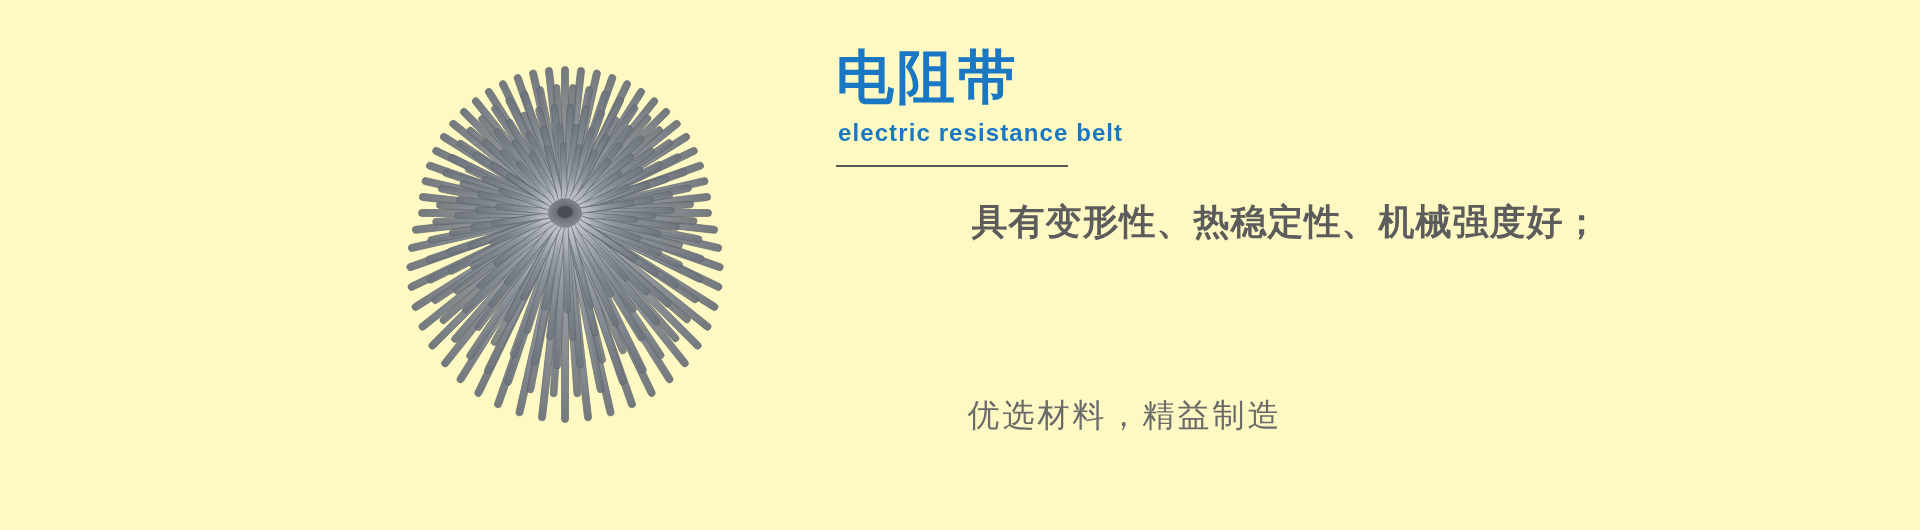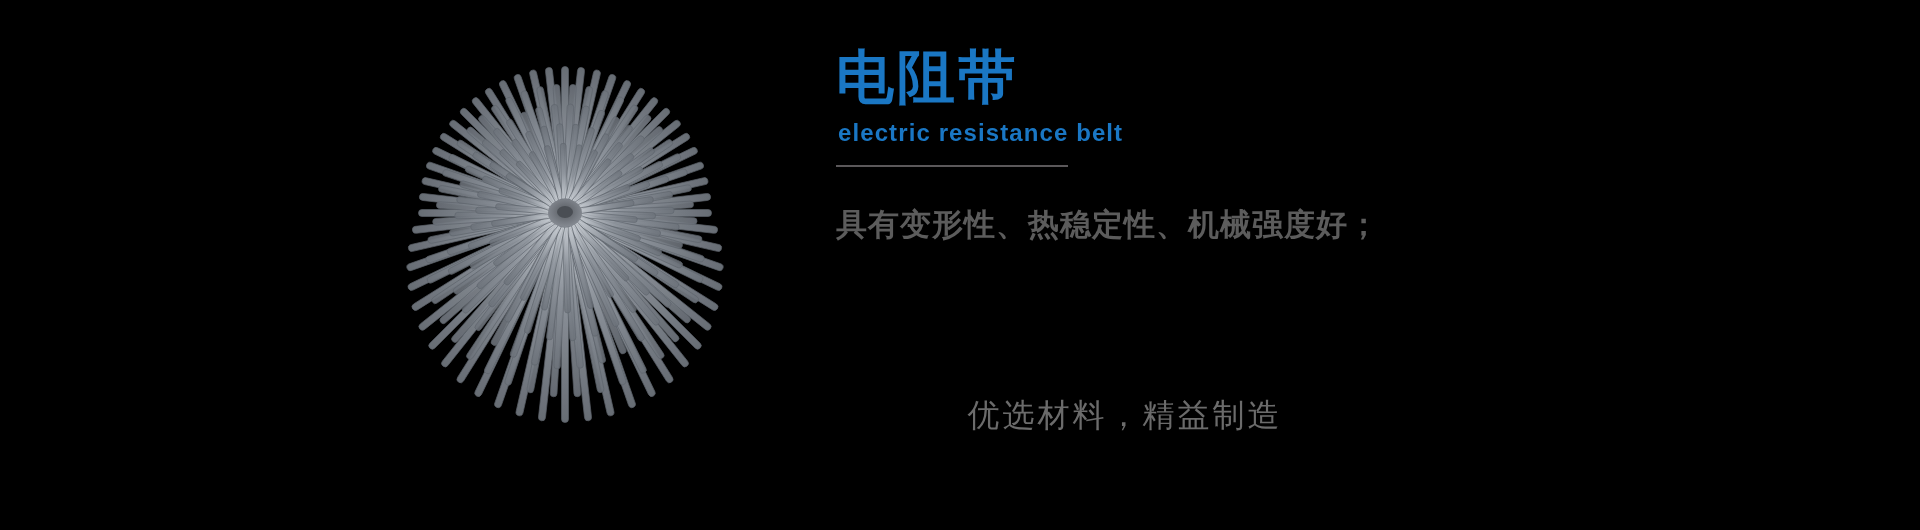--- a/index.html
+++ b/index.html
@@ -11,21 +11,21 @@
     height: 530px;
     background: #f4f4f4;
     font-family: "Liberation Sans", "DejaVu Sans", sans-serif;
     overflow: hidden;
   }
 
   .banner {
     position: relative;
     width: 1920px;
     height: 530px;
-    background: #000000;
+    background: #fef9c3;
   }
 
   
   .product-figure {
     position: absolute;
     left: 355px;
     top: 45px;
     width: 420px;
     height: 400px;
   }
@@ -67,27 +67,28 @@
     margin-top: 18px;
     width: 232px;
     height: 2px;
     background: #5b585a;
   }
 
   .body-copy {
     margin-top: 32px;
   }
   .body-line {
-    font-family: Liberation Serif, serif;
-    font-size: 31px;
+    font-family: Liberation Mono, monospace;
+    font-size: 36px;
     line-height: 52px;
     font-weight: 700;
     color: #5c5c5c;
     letter-spacing: 1px;
     white-space: nowrap;
+    text-align: center;
   }
 
   
   .tagline-block {
     position: absolute;
     left: 950px;
     top: 398px;
     width: 350px;
     text-align: center;
   }

